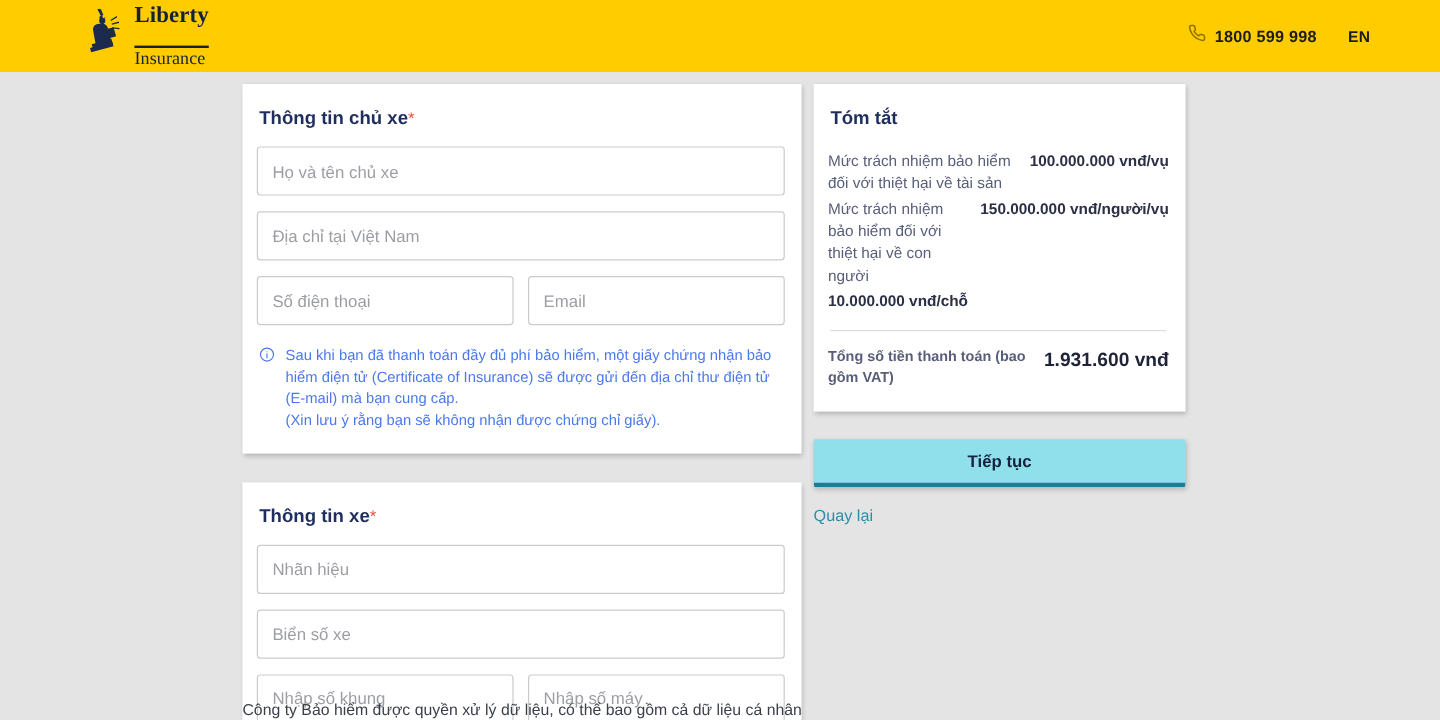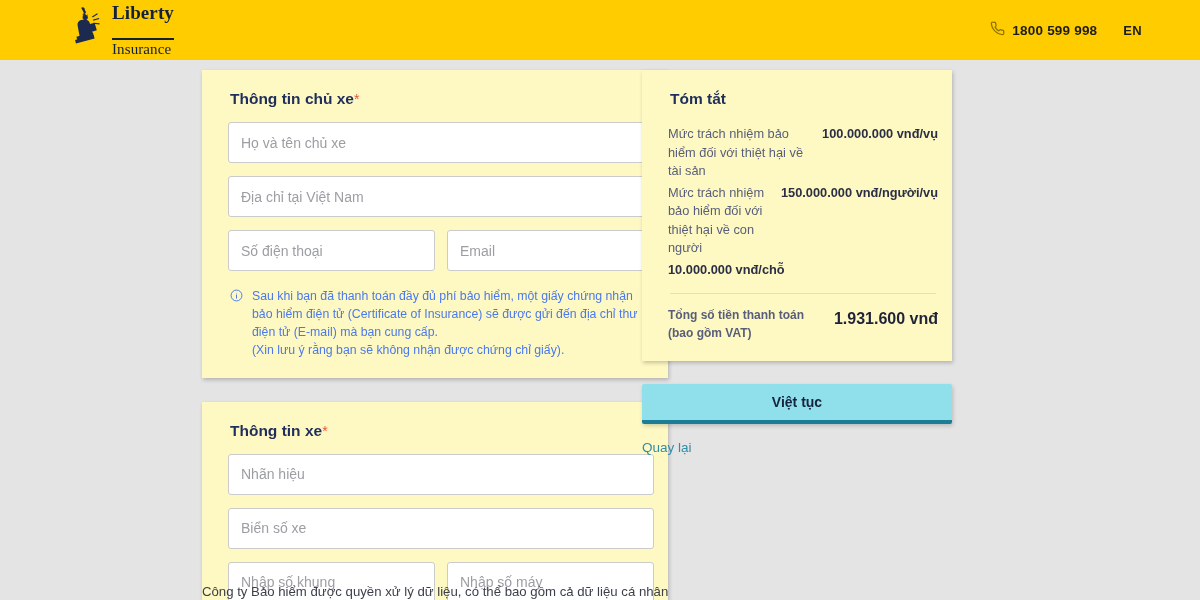--- a/index.html
+++ b/index.html
@@ -44,26 +44,26 @@
     font-size: 13.5px; font-weight: bold; color: #1d1d1d; letter-spacing: .2px;
   }
   .lang {
     font-size: 13px; font-weight: bold; color: #1d1d1d; letter-spacing: .3px;
     cursor: pointer;
   }
 
   
   .page { position: relative; width: 1200px; height: 540px; }
   .col-left { position: absolute; left: 202px; top: 10px; width: 466px; }
-  .col-right { position: absolute; left: 642px; top: 10px; width: 310px; }
+  .col-right { position: absolute; left: 678px; top: 10px; width: 310px; }
 
   .card {
-    background: #fef9c3;
+    background: #ffffff;
     box-shadow: 1px 2px 4px rgba(0,0,0,.22);
-    padding: 18px 14px 16px 26px;
+    padding: 18px 14px 16px 12px;
   }
   .card + .card { margin-top: 24px; }
 
   .card-title {
     font-size: 15.5px; font-weight: bold; color: #1f2e5c;
     margin: 2px 0 14px 2px;
   }
   .req { color: #e8523f; font-size: 14px; font-weight: normal; }
 
   
@@ -289,19 +289,19 @@
       </div>
 
       <hr class="sum-divider">
 
       <div class="sum-row sum-total">
         <span class="sum-label">Tổng số tiền thanh toán (bao gồm VAT)</span>
         <span class="sum-value">1.931.600 vnđ</span>
       </div>
     </div>
 
-    <button class="cta">Việt tục</button>
+    <button class="cta">Tiếp tục</button>
     <a class="back-link">Quay lại</a>
   </div>
 
   <div class="legal">Công ty Bảo hiểm được quyền xử lý dữ liệu, có thể bao gồm cả dữ liệu cá nhân</div>
 
 </div>
 
 </body></html>

